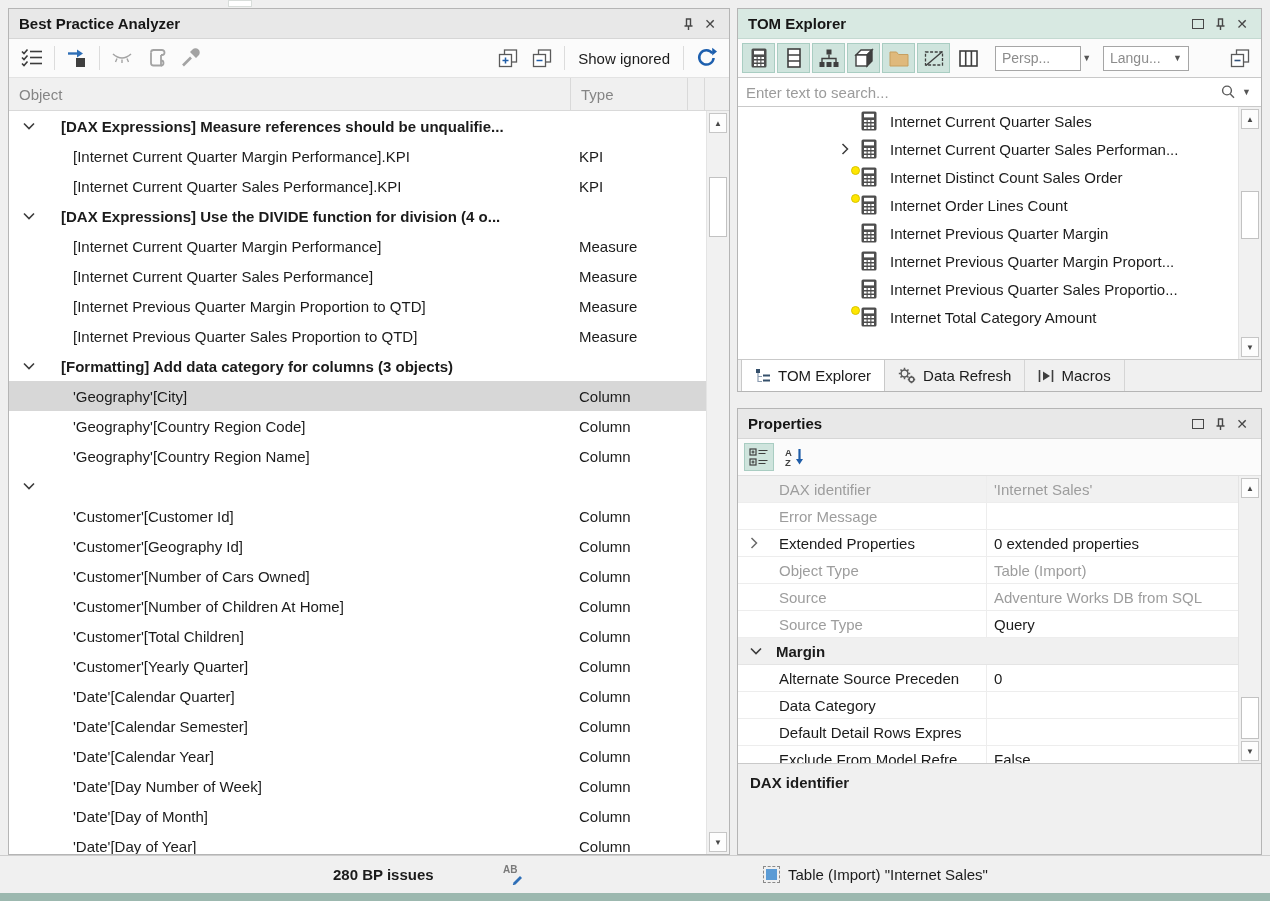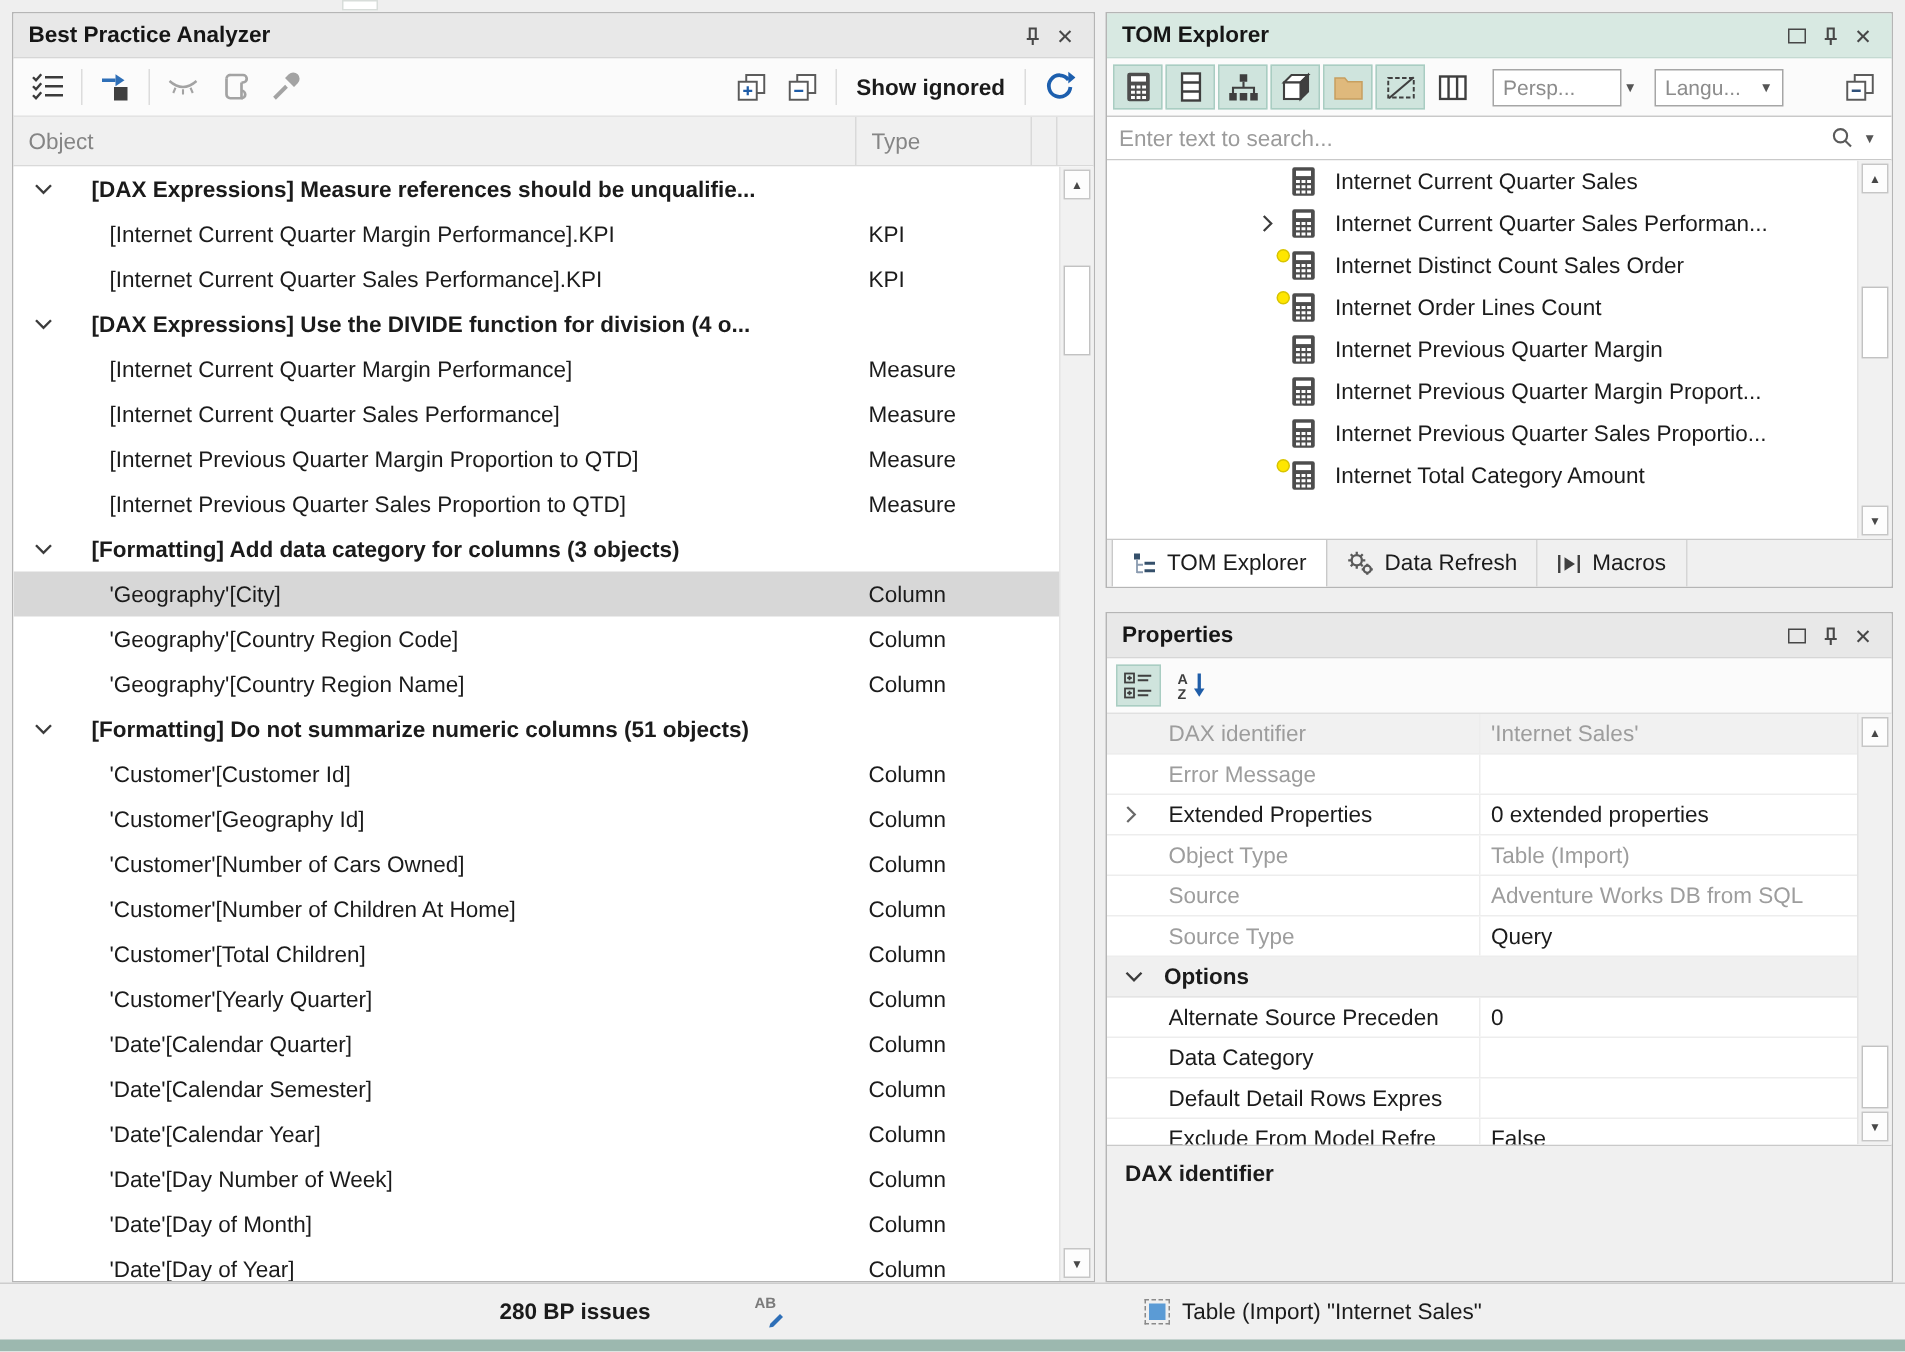--- a/index.html
+++ b/index.html
@@ -160,21 +160,21 @@
           </svg>
       </span>
       <span class="tbtn">
         <svg width="20" height="19" viewBox="0 0 20 19">
           <rect x="6.5" y="1" width="12" height="12" fill="#fff" stroke="#5a5a5a" stroke-width="1.3"></rect>
           <rect x="1.5" y="5.5" width="12" height="12" fill="#fff" stroke="#5a5a5a" stroke-width="1.3"></rect>
           <path d="M4.5 11.5 h6" stroke="#1f5da8" stroke-width="1.5"></path>
           </svg>
       </span>
       <span class="tsep"></span>
-      <span style="padding:0 8px;font-weight:bold;">Show ignored</span>
+      <span style="padding:0 8px;">Show ignored</span>
       <span class="tsep"></span>
       <span class="tbtn">
         <svg width="22" height="22" viewBox="0 0 22 22">
           <path d="M17.3 6.2 A7.2 7.2 0 1 0 18.6 11" stroke="#1d5fae" stroke-width="2.5" fill="none"></path>
           <polygon points="17.2,0.8 17.2,8.6 22,4.6" fill="#1d5fae"></polygon>
           </svg>
       </span>
     </div>
     <div class="colhead">
       <div class="c obj">Object</div>
@@ -243,21 +243,20 @@
           <div class="brow item">
     <span class="ilabel">'Geography'[Country Region Name]</span>
     <span class="itype">Column</span>
   </div>
           <div class="brow group">
     <span class="chev-d">
       <svg width="12" height="8" viewBox="0 0 12 8">
                 <path d="M1 1.5 L6 6.5 L11 1.5" stroke="#3c3c3c" stroke-width="1.6" fill="none"></path>
               </svg>
     </span>
-    <span class="glabel">[Formatting] Do not summarize numeric columns (51 objects)</span>
   </div>
           <div class="brow item">
     <span class="ilabel">'Customer'[Customer Id]</span>
     <span class="itype">Column</span>
   </div>
           <div class="brow item">
     <span class="ilabel">'Customer'[Geography Id]</span>
     <span class="itype">Column</span>
   </div>
           <div class="brow item">
@@ -701,21 +700,21 @@
 
     <span class="plabel">Source Type</span>
     <span class="pvalue">Query</span>
   </div>
           <div class="prow cat">
     <span class="pchev" style="top:9px;">
       <svg width="12" height="8" viewBox="0 0 12 8">
                 <path d="M1 1.5 L6 6.5 L11 1.5" stroke="#3c3c3c" stroke-width="1.6" fill="none"></path>
               </svg>
     </span>
-    <span class="pcat">Options</span>
+    <span class="pcat">Margin</span>
   </div>
           <div class="prow">
 
     <span class="plabel">Alternate Source Preceden</span>
     <span class="pvalue">0</span>
   </div>
           <div class="prow">
 
     <span class="plabel">Data Category</span>
     <span class="pvalue"></span>

